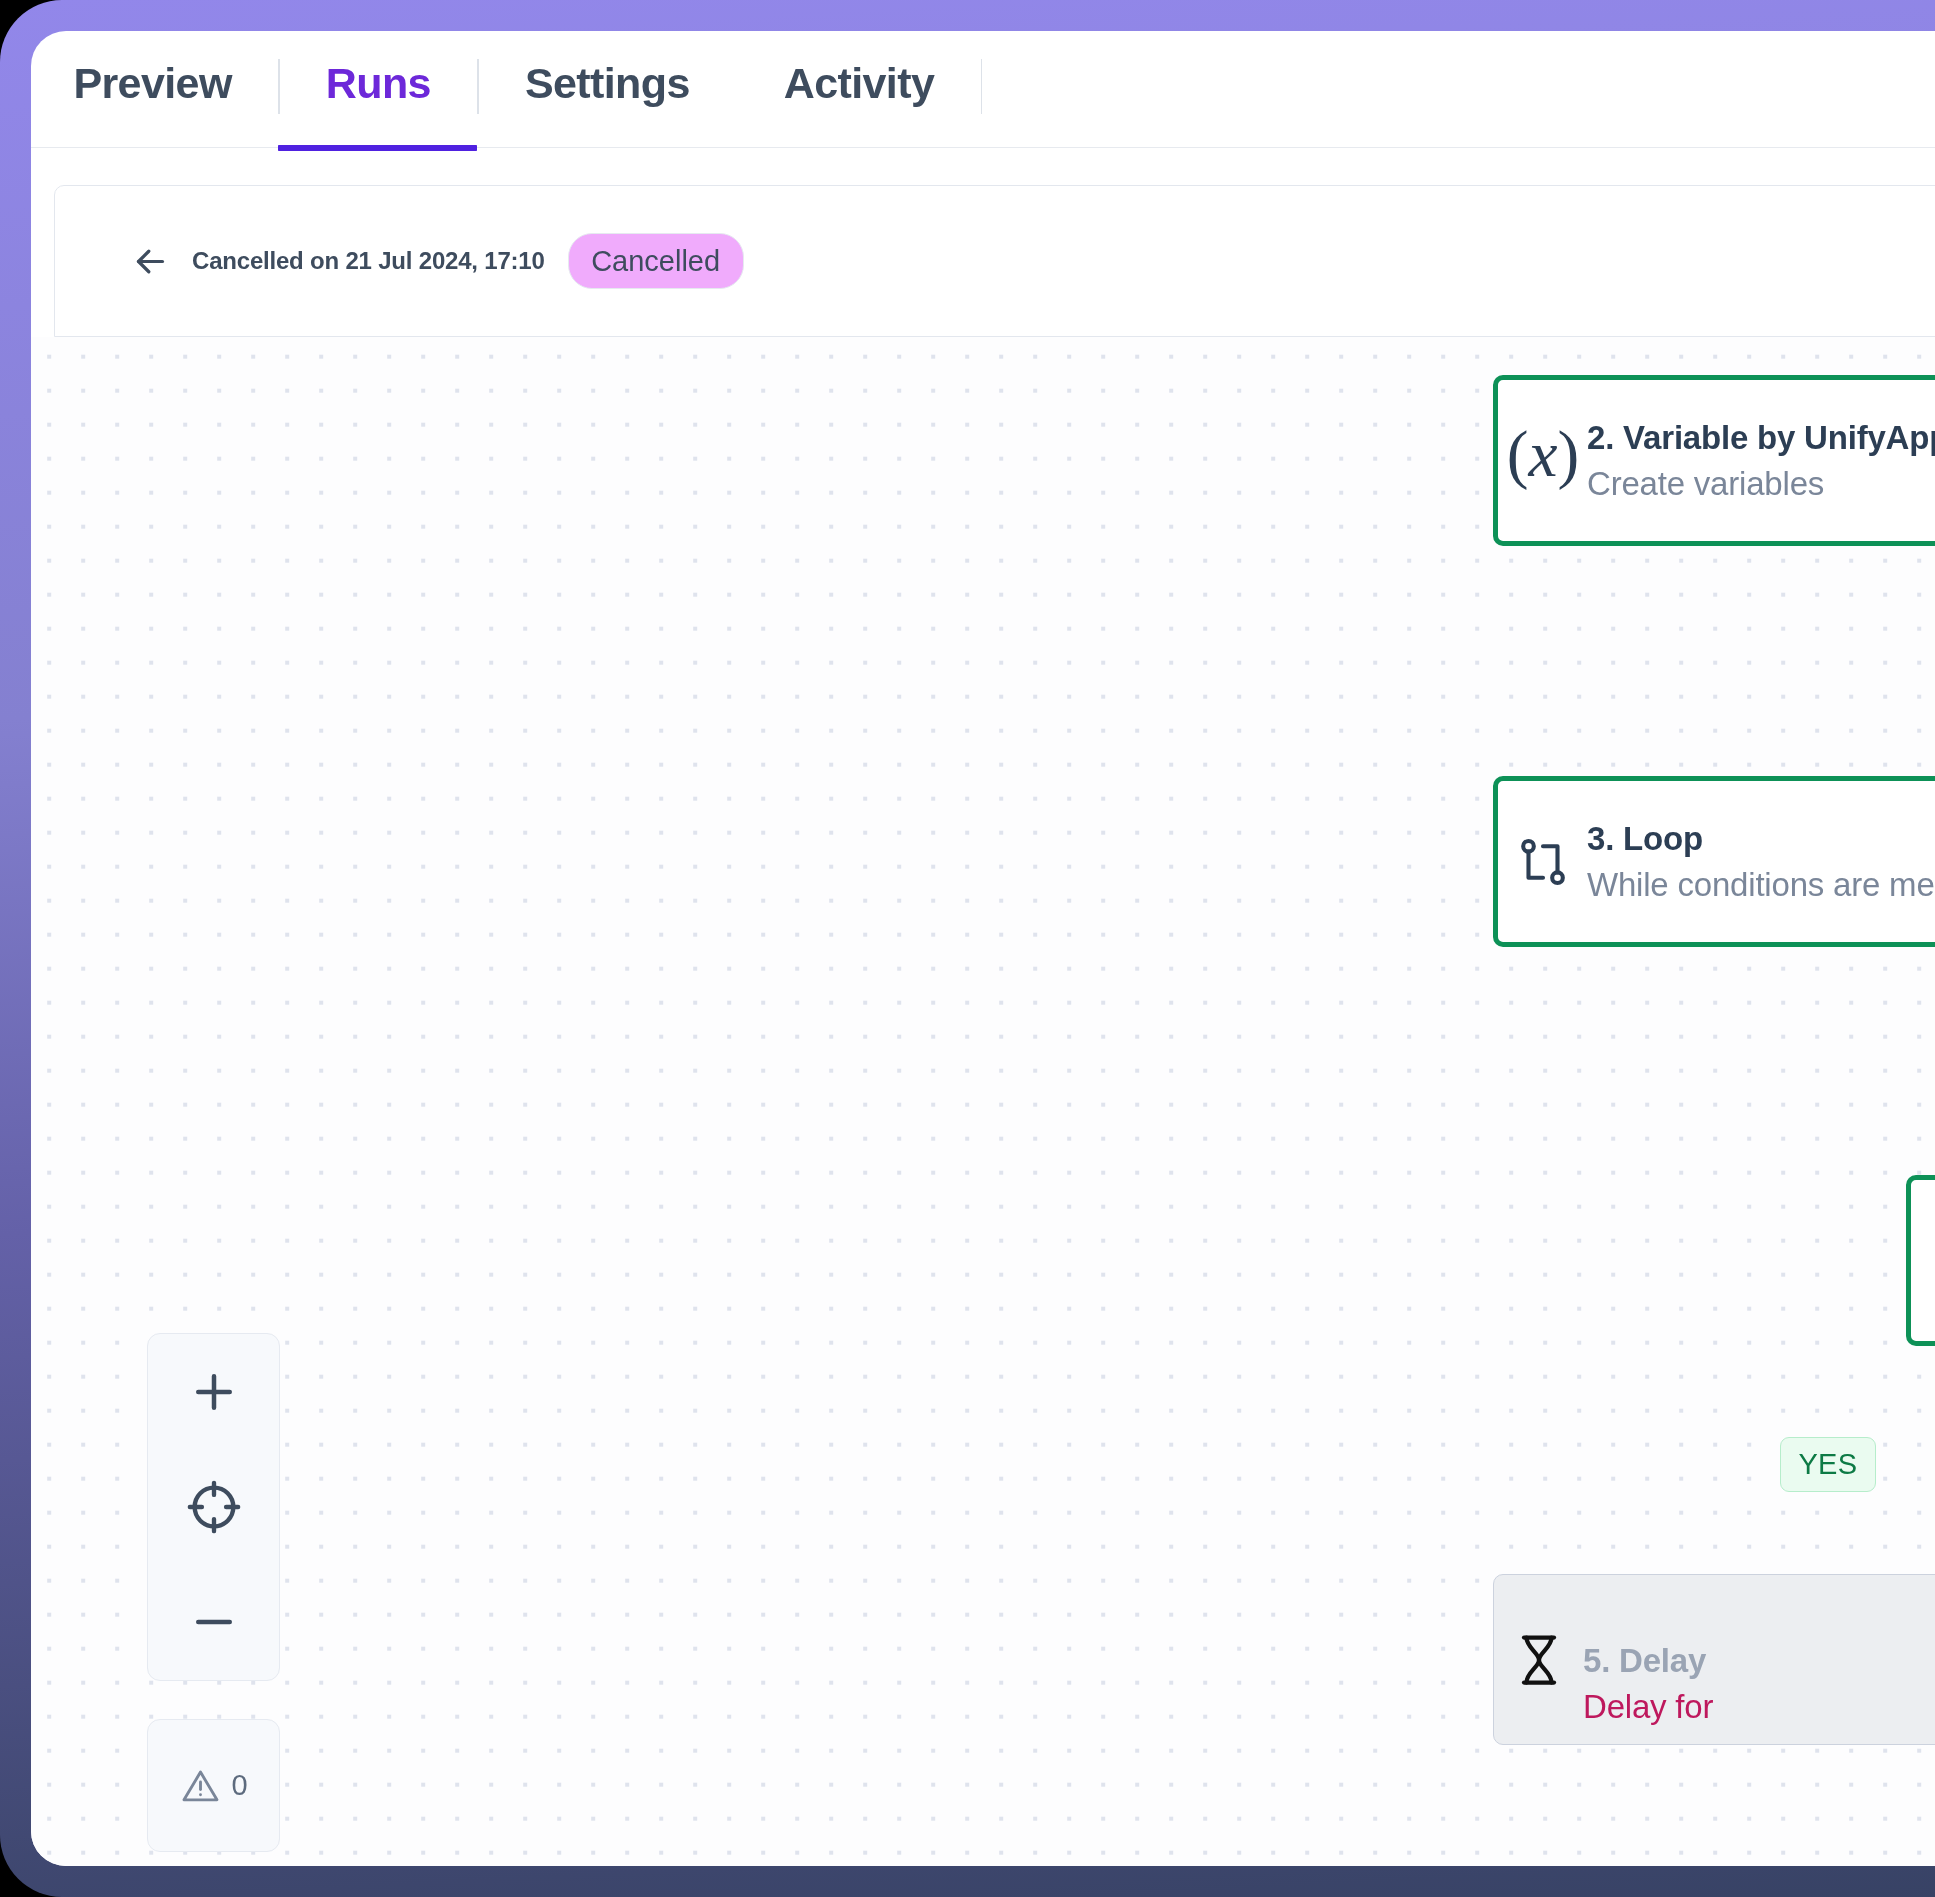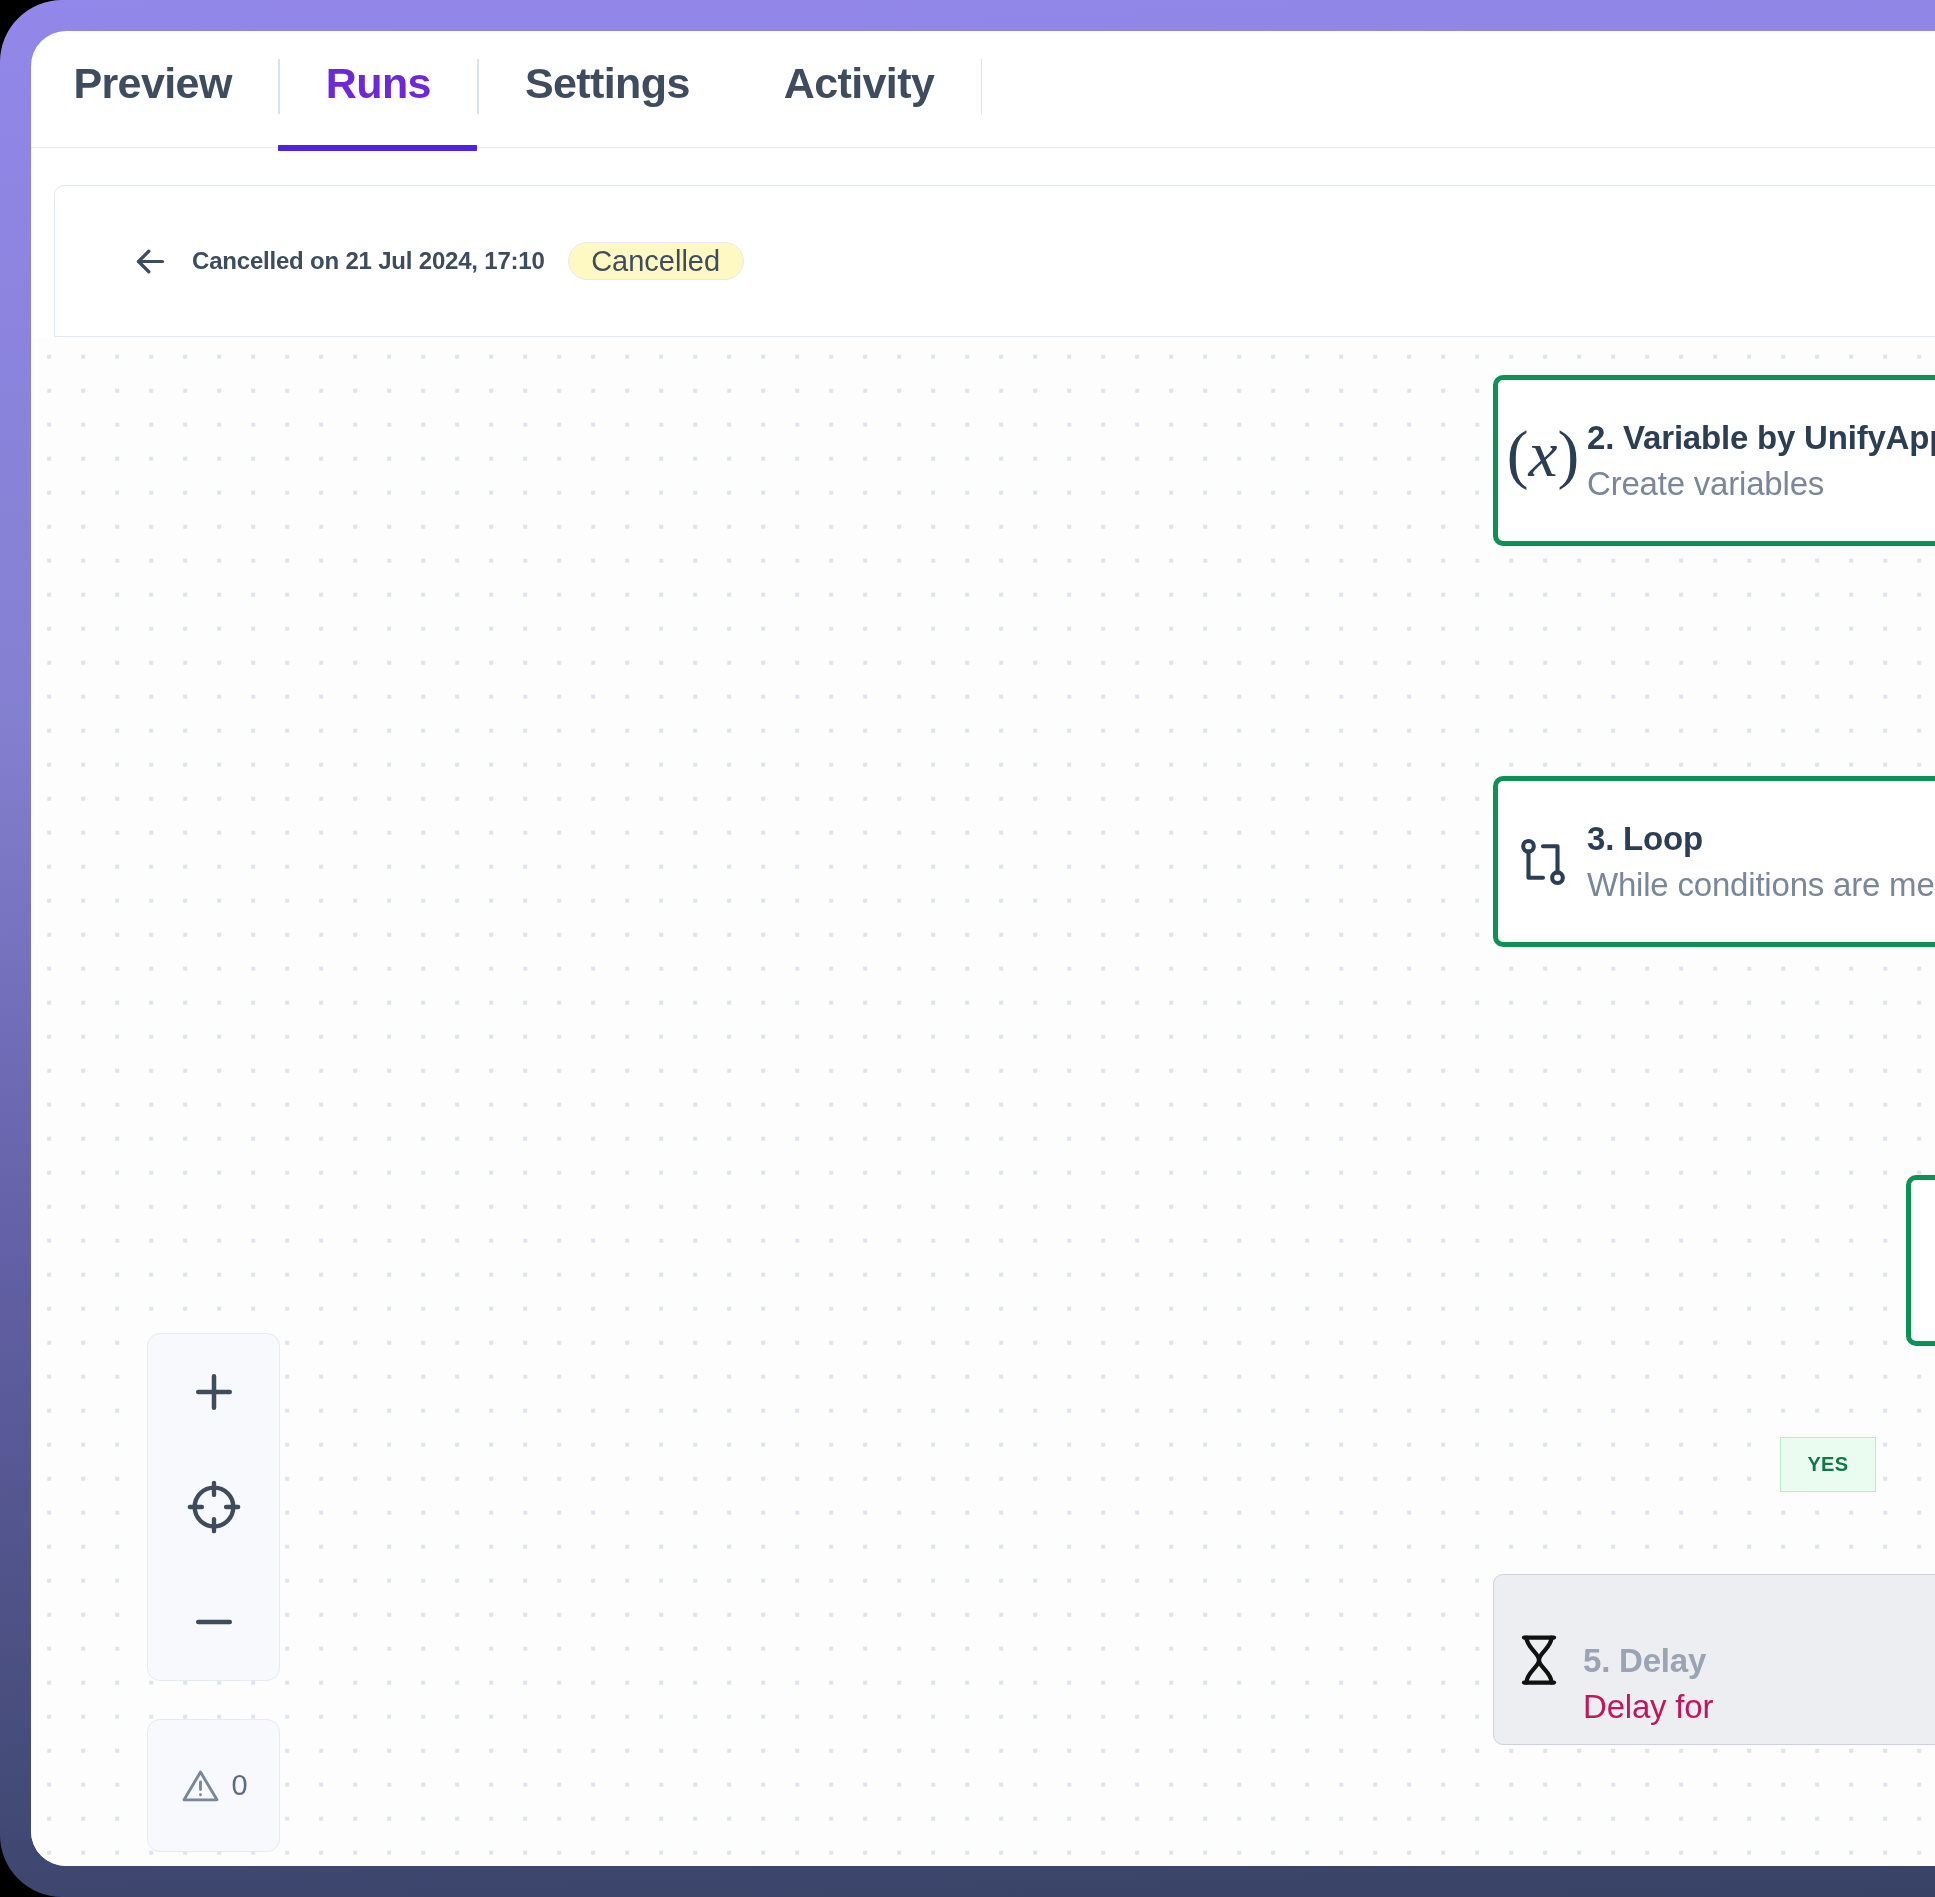--- a/index.html
+++ b/index.html
@@ -22,21 +22,21 @@
   .tabline { position:absolute; left:0; bottom:0; width:2973px; height:1.5px; background:#e7eaef; }
   .tabunderline { position:absolute; height:5.4px; background:#4f21e0; bottom:-2.7px; border-radius:0.8px;}
 
   
   .runpanel { position:absolute; left:23px; top:154px; width:2950px; height:152px;
               border:1.5px solid #e3e7ee; border-top-left-radius:10px; border-top-right-radius:10px;
               border-bottom:1.5px solid #e3e7ee; background:#fff; }
   .runrow { position:absolute; left:75px; top:0; height:150px; display:flex; align-items:center; }
   .backarrow { width:41px; height:41px; margin-right:21px; }
   .runtitle { font-size:24px; font-weight:700; color:#3e4c5e; letter-spacing:-0.2px; white-space:nowrap;}
-  .statuschip { margin-left:23px; height:38px; border-radius:24px; background:#fef9c3;
+  .statuschip { margin-left:23px; height:56px; border-radius:24px; background:#f0abfc;
                 border:1.2px solid #e6eaf0; display:flex; align-items:center; padding:0 22.5px;
                 font-size:29px; color:#3e4c5e; white-space:nowrap; }
 
   
   .canvas { position:absolute; left:0; top:306px; width:2973px; height:1529px; overflow:hidden;
             background-color:#fdfdfe;
             background-image:radial-gradient(circle, #dfe3ed 2.3px, transparent 2.5px);
             background-size:34px 34px; background-position:1.2px 2.7px; }
   .edges { position:absolute; left:0; top:0; width:2973px; height:1529px; }
 
@@ -44,21 +44,21 @@
   .node.ok { border:5px solid #0d9157; }
   .node.skip { border:1.5px solid #ccd2de; background:#eceef1; }
   .node .nicon { width:89px; display:flex; align-items:center; justify-content:center; flex:0 0 auto; }
   .node .ntext { display:flex; flex-direction:column; justify-content:center; }
   .node .ntitle { font-size:33px; font-weight:700; color:#2c3e54; letter-spacing:-0.2px; line-height:46px; }
   .node .nsub { font-size:33px; font-weight:400; color:#7a8699; letter-spacing:-0.2px; line-height:46px; }
   .node.skip .ntitle { color:#9aa4b4;margin-top:48px; }
   .node.skip .nsub { color:#be185d; }
 
   .branchlabel { position:absolute; display:flex; align-items:center; justify-content:center;
-                 font-size:20px; font-weight:700; letter-spacing:0.4px; border-radius:0; }
+                 font-size:29px; font-weight:400; letter-spacing:0.4px; border-radius:9px; }
   .branchlabel.yes { background:#eafbf0; border:1.9px solid #b6edcb; color:#0d7a45; }
 
   
   .zoomctl { position:absolute; left:116px; top:996px; width:133px; height:348px;
              background:#f7f9fc; border:1.9px solid #e6eaf1; border-radius:13px;
              display:flex; flex-direction:column; align-items:center; justify-content:space-around; }
   .zoomctl .zbtn { width:133px; height:116px; display:flex; align-items:center; justify-content:center; }
   .warnbox { position:absolute; left:116px; top:1382px; width:133px; height:133px;
              background:#f7f9fc; border:1.9px solid #e6eaf1; border-radius:13px;
              display:flex; align-items:center; justify-content:center; gap:9.3px; }

